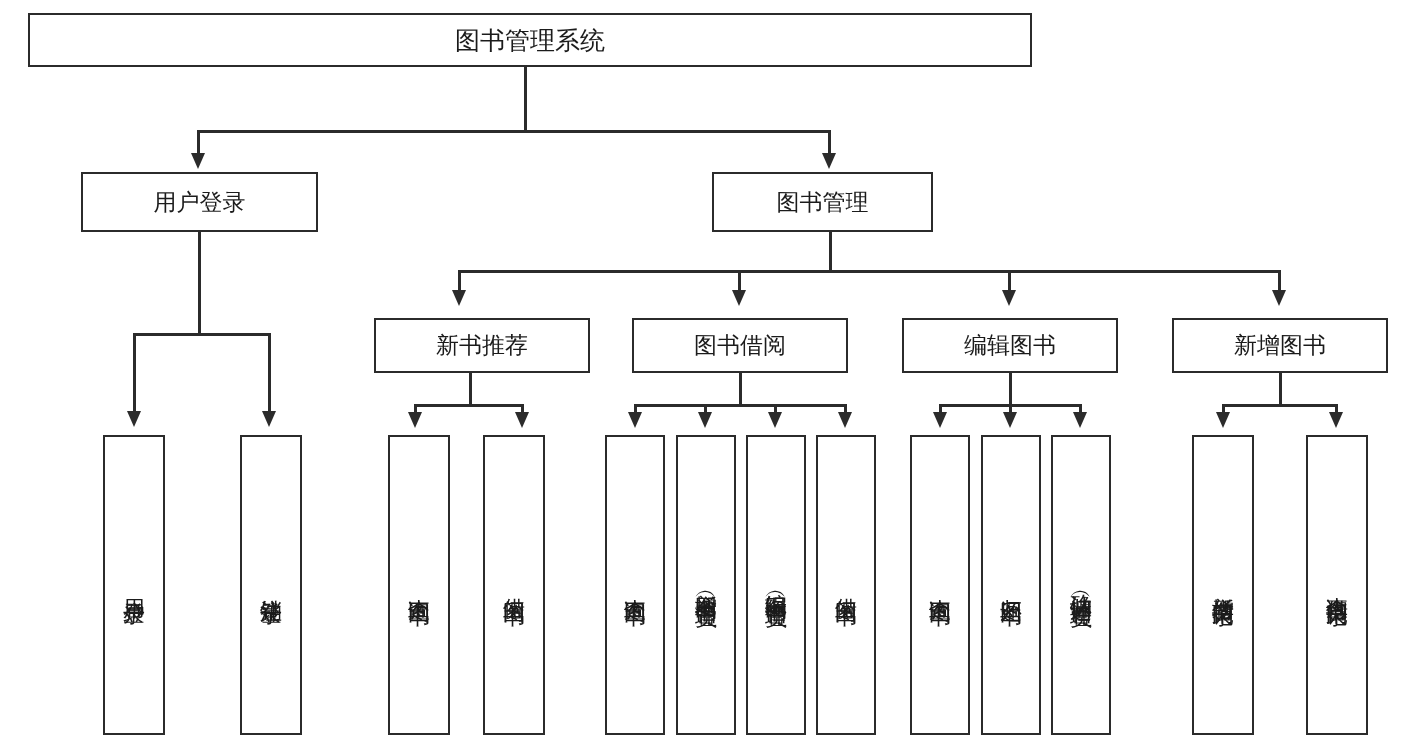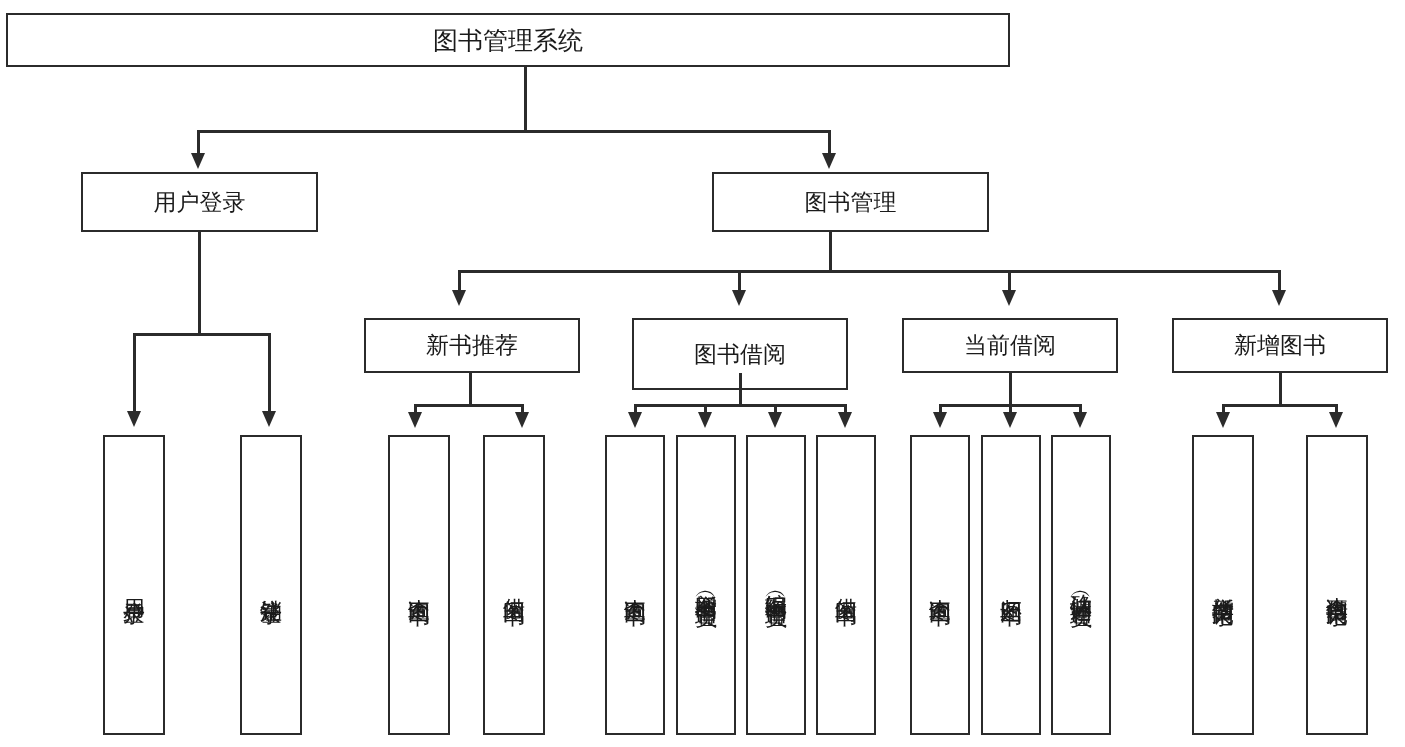--- a/index.html
+++ b/index.html
@@ -69,37 +69,37 @@
     color: #b9b9b9;
     white-space: nowrap;
     letter-spacing: 0.5px;
   }
 </style>
 </head>
 <body>
 
 <div id="canvas">
 
-  <div class="node root" style="left:6px; top:13px; width:1004px; height:54px;text-align:center;">
+  <div class="node root" style="left:28px; top:13px; width:1004px; height:54px;text-align:center;">
     <span class="lbl">图书管理系统</span>
   </div>
 
   <div class="edge v" style="left:524px; top:67px; height:63px;"></div>
 
   <div class="edge h" style="left:197px; top:130px; width:633px;"></div>
 
   <div class="edge v" style="left:197px; top:130px; height:28px;"></div>
   <div class="arrow" style="left:191px; top:153px;"></div>
   <div class="edge v" style="left:828px; top:130px; height:28px;"></div>
   <div class="arrow" style="left:822px; top:153px;"></div>
 
   <div class="node lvl2" style="left:81px; top:172px; width:237px; height:60px;">
     <span class="lbl">用户登录</span>
   </div>
-  <div class="node lvl2" style="left:712px; top:172px; width:277px; height:60px;">
+  <div class="node lvl2" style="left:712px; top:172px; width:221px; height:60px;">
     <span class="lbl">图书管理</span>
   </div>
 
   <div class="edge v" style="left:198px; top:232px; height:101px;"></div>
   <div class="edge h" style="left:133px; top:333px; width:138px;"></div>
   <div class="edge v" style="left:133px; top:333px; height:84px;"></div>
   <div class="arrow" style="left:127px; top:411px;"></div>
   <div class="edge v" style="left:268px; top:333px; height:84px;"></div>
   <div class="arrow" style="left:262px; top:411px;"></div>
 
@@ -107,28 +107,28 @@
   <div class="edge h" style="left:458px; top:270px; width:823px;"></div>
   <div class="edge v" style="left:458px; top:270px; height:24px;"></div>
   <div class="arrow" style="left:452px; top:290px;"></div>
   <div class="edge v" style="left:738px; top:270px; height:24px;"></div>
   <div class="arrow" style="left:732px; top:290px;"></div>
   <div class="edge v" style="left:1008px; top:270px; height:24px;"></div>
   <div class="arrow" style="left:1002px; top:290px;"></div>
   <div class="edge v" style="left:1278px; top:270px; height:24px;"></div>
   <div class="arrow" style="left:1272px; top:290px;"></div>
 
-  <div class="node lvl3" style="left:364px; top:318px; width:216px; height:55px;">
+  <div class="node lvl3" style="left:374px; top:318px; width:216px; height:55px;">
     <span class="lbl">新书推荐</span>
   </div>
-  <div class="node lvl3" style="left:632px; top:318px; width:216px; height:72px;text-align:center;">
+  <div class="node lvl3" style="left:632px; top:318px; width:216px; height:55px;text-align:center;">
     <span class="lbl">图书借阅</span>
   </div>
   <div class="node lvl3" style="left:902px; top:318px; width:216px; height:55px;">
-    <span class="lbl">当前借阅</span>
+    <span class="lbl">编辑图书</span>
   </div>
   <div class="node lvl3" style="left:1172px; top:318px; width:216px; height:55px;">
     <span class="lbl">新增图书</span>
   </div>
 
   <div class="edge v" style="left:469px; top:373px; height:33px;"></div>
   <div class="edge h" style="left:414px; top:404px; width:110px;"></div>
   <div class="edge v" style="left:414px; top:404px; height:14px;"></div>
   <div class="arrow" style="left:408px; top:412px;"></div>
   <div class="edge v" style="left:521px; top:404px; height:14px;"></div>

